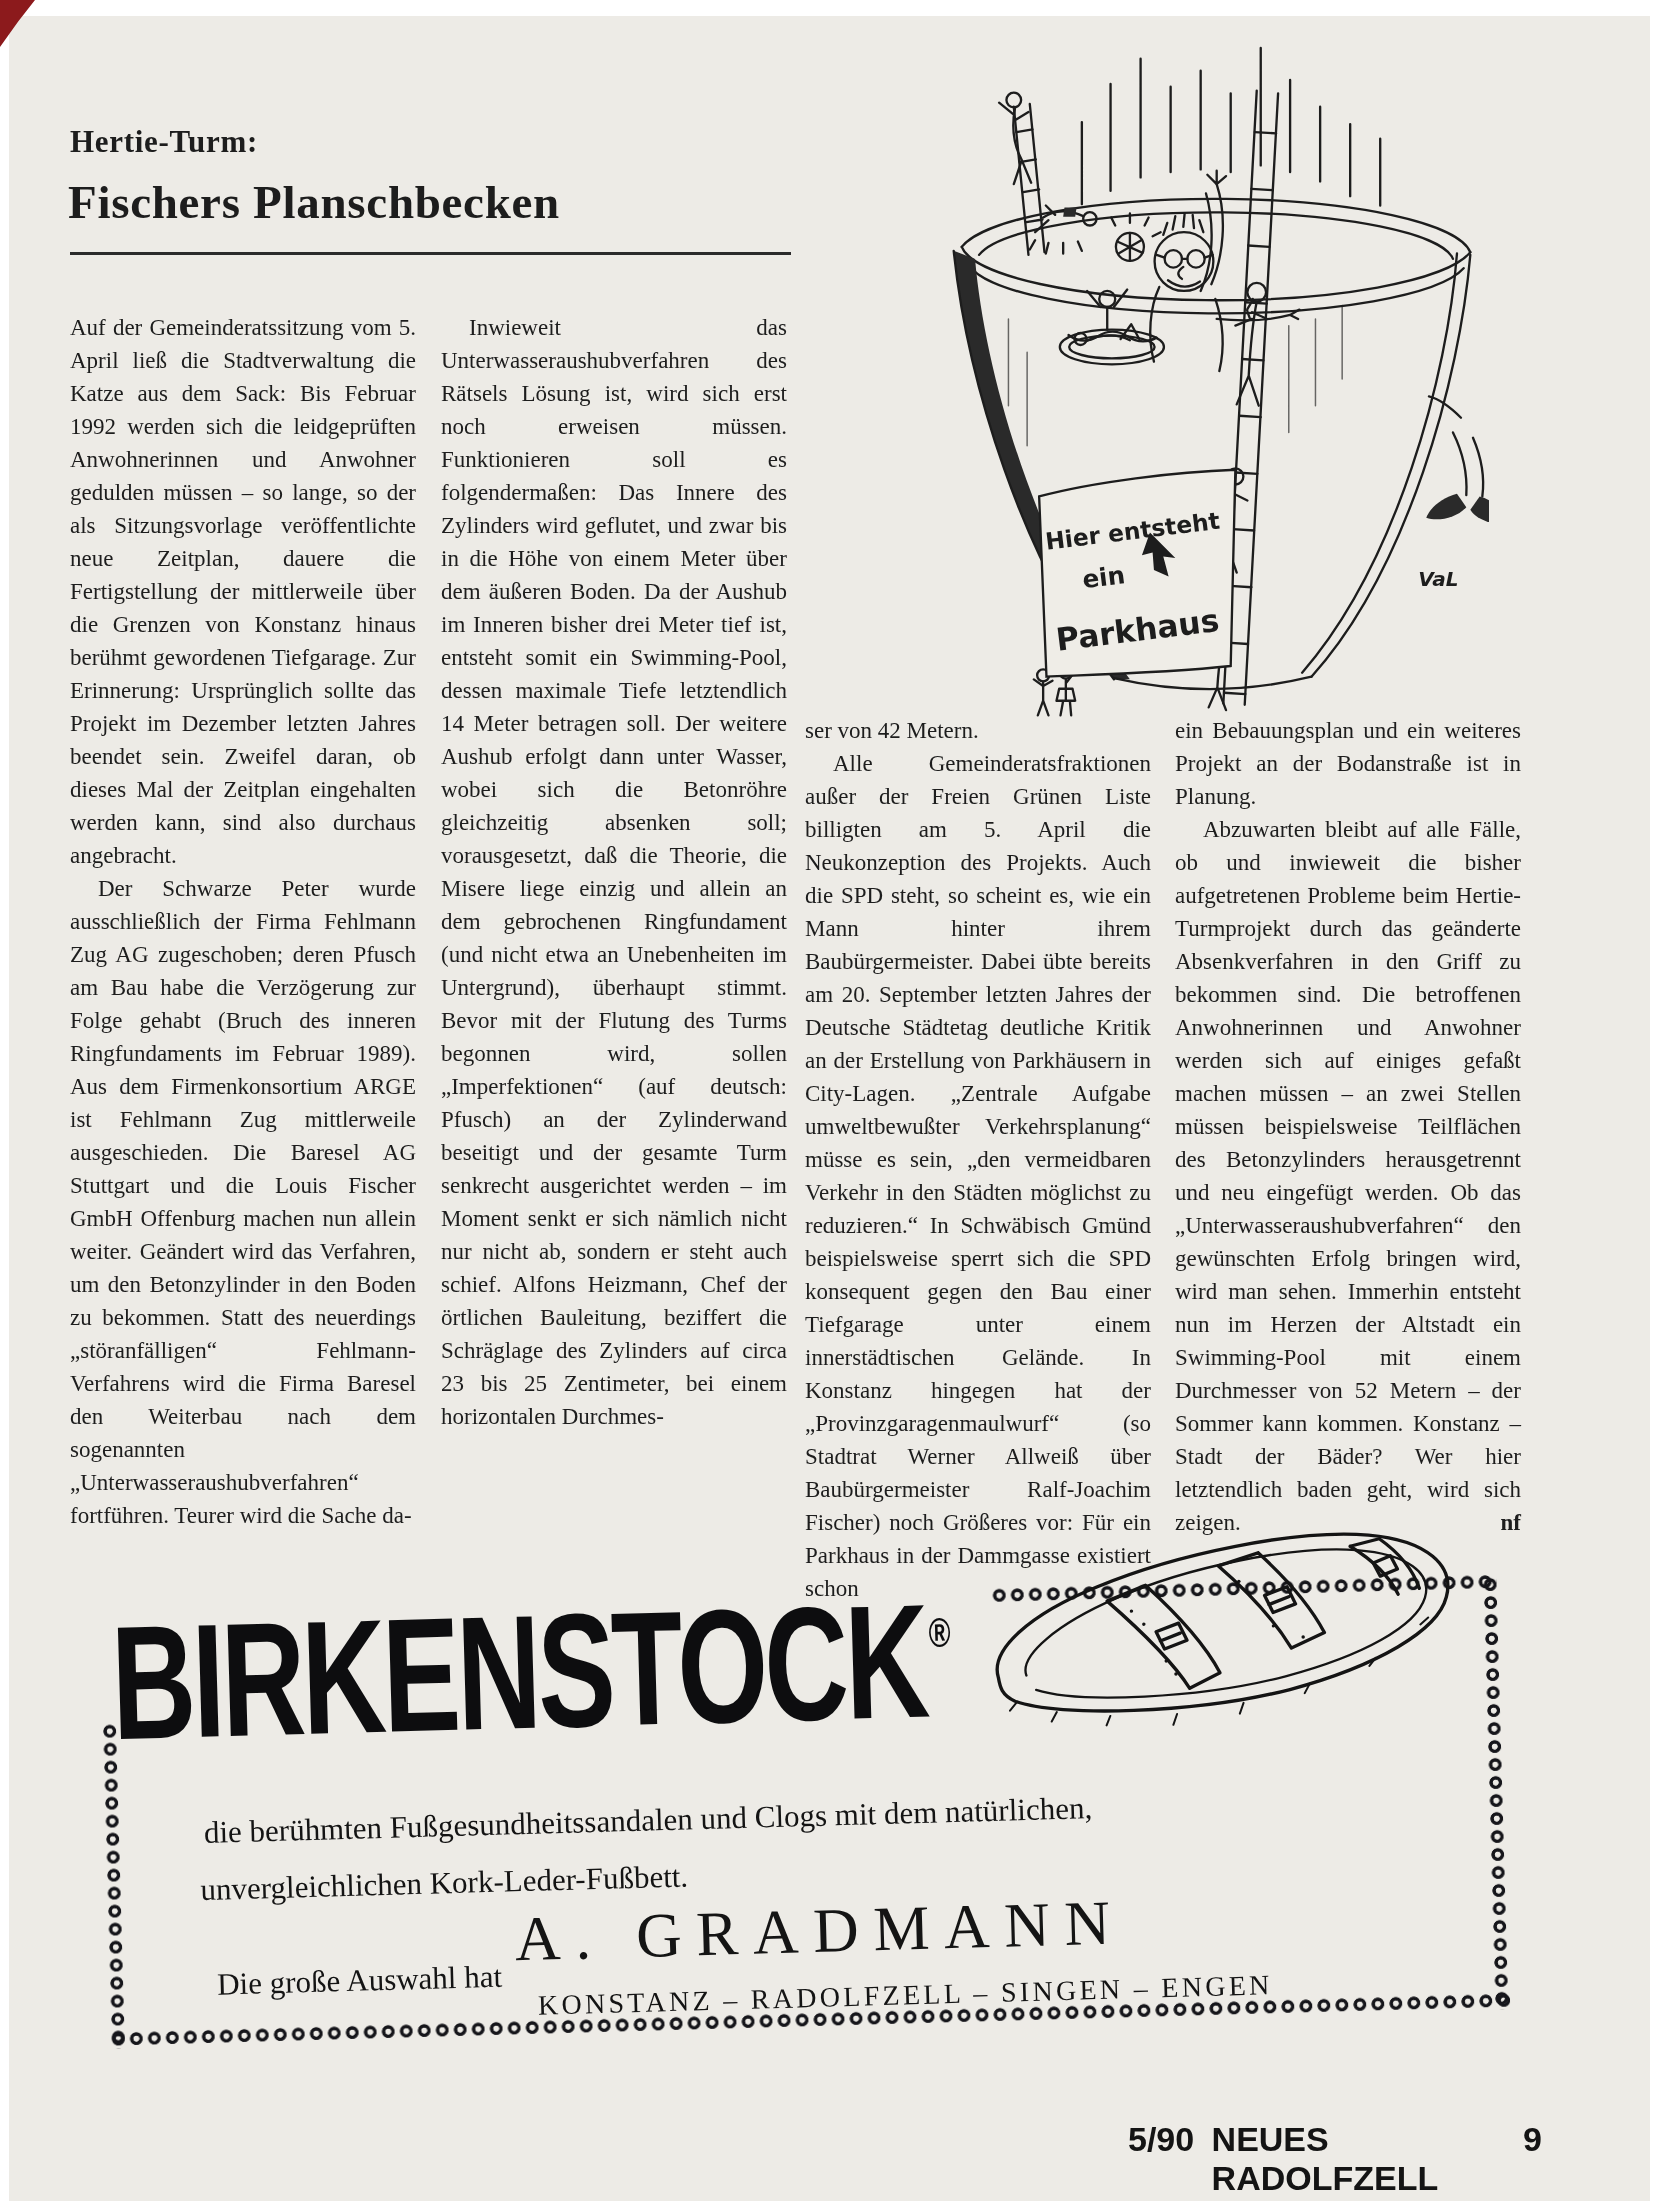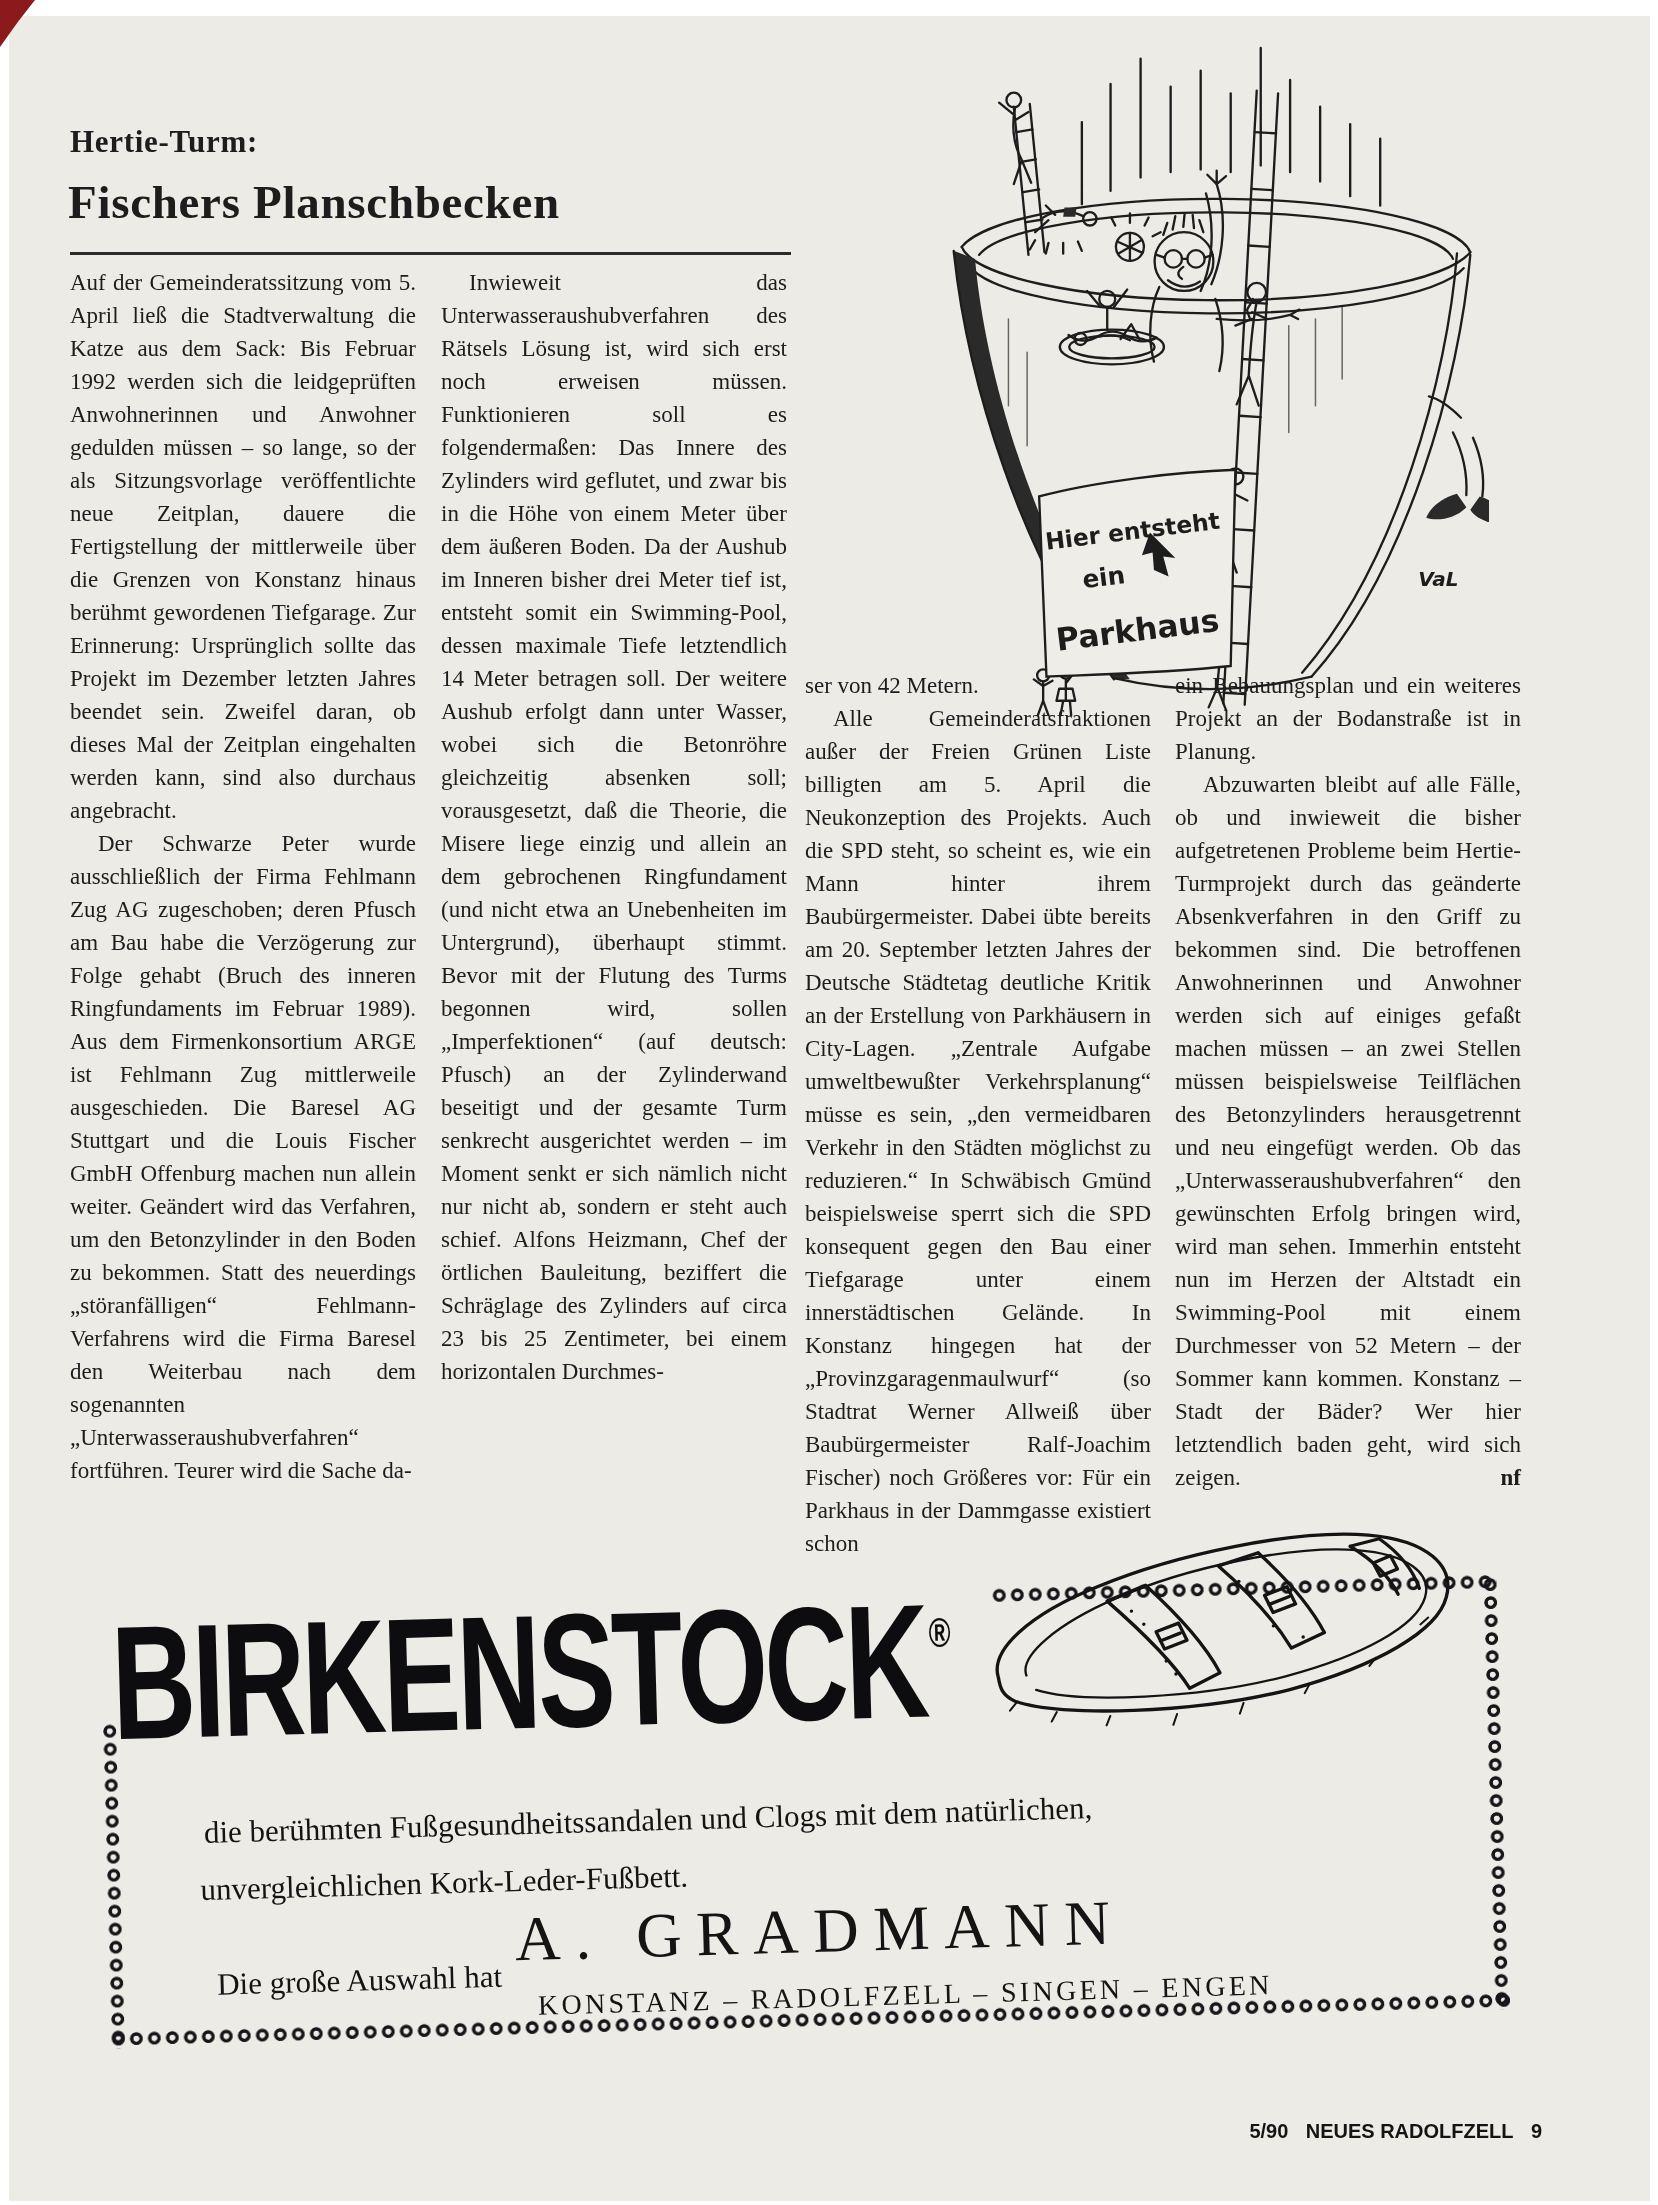--- a/index.html
+++ b/index.html
@@ -6,21 +6,21 @@
   body{
     width:1658px;height:2205px;position:relative;background:#ffffff;
     font-family:"Liberation Serif", serif;color:#1d1d1d;
   }
   .paper{position:absolute;left:9.3px;top:16px;width:1641px;height:2185px;background:#edebe6;}
   .corner-mark{position:absolute;left:0;top:0;width:35px;height:47px;background:#8c1a1c;
     clip-path:polygon(0 0,100% 0,52% 46%,0 100%);}
   .kicker{position:absolute;left:70px;top:124px;font-size:31px;font-weight:bold;letter-spacing:0.7px;text-align:center;}
   .headline{position:absolute;left:68px;top:175px;font-size:47px;font-weight:bold;letter-spacing:0.7px;}
   .headline-rule{position:absolute;left:70px;top:252px;width:721px;height:3.3px;background:#2b2b2b;}
-  .col{position:absolute;width:346px;font-size:23px;line-height:33px;text-align:justify;}
+  .col{position:absolute;width:346px;font-size:23px;line-height:33px;text-align:justify;margin-top:45px;}
   .col p{margin:0;}
   .col p.ind{text-indent:28px;}
   #col1{left:70px;top:266px;}
   #col2{left:441px;top:266px;}
   #col3{left:805px;top:669px;}
   #col4{left:1175px;top:669px;}
   .nf{float:right;font-weight:bold;}
   .cartoon-box{position:absolute;left:915px;top:5.3px;width:574px;height:718px;}
   
   .ad{position:absolute;left:100px;top:1576px;width:1422px;height:481px;
@@ -37,21 +37,21 @@
       transform:scale(0.85,1.18);transform-origin:left top;white-space:nowrap;}
   .brand .reg{font-size:35px;font-weight:700;vertical-align:59px;letter-spacing:0;margin-left:4px;}
   .sandal-box{position:absolute;left:880px;top:-52px;width:509px;height:227px;}
   .ad-line{position:absolute;font-size:31px;color:#141414;white-space:nowrap;}
   .ad-line1{left:105px;top:226px;}
   .ad-line2{left:100px;top:283px;}
   .ad-lead{left:114px;top:378px;}
   .dealer{position:absolute;left:413px;top:323px;font-size:63px;letter-spacing:14.7px;color:#141414;white-space:nowrap;}
   .cities{position:absolute;left:434px;top:410px;font-size:28px;letter-spacing:3.3px;color:#141414;white-space:nowrap;}
   .footer{position:absolute;left:1128px;top:2120px;width:414px;display:flex;gap:17.4px;
-      font-family:"Liberation Sans",sans-serif;font-weight:bold;font-size:20px;color:#141414;justify-content:flex-end;}
+      font-family:"Liberation Sans",sans-serif;font-weight:bold;font-size:34px;color:#141414;}
   svg text{font-family:"DejaVu Sans",sans-serif;}
 </style>
 </head>
 <body>
 
 <div class="paper"></div>
 <div class="corner-mark"></div>
 
 <div class="kicker">Hertie-Turm:</div>
 <div class="headline">Fischers Planschbecken</div>

